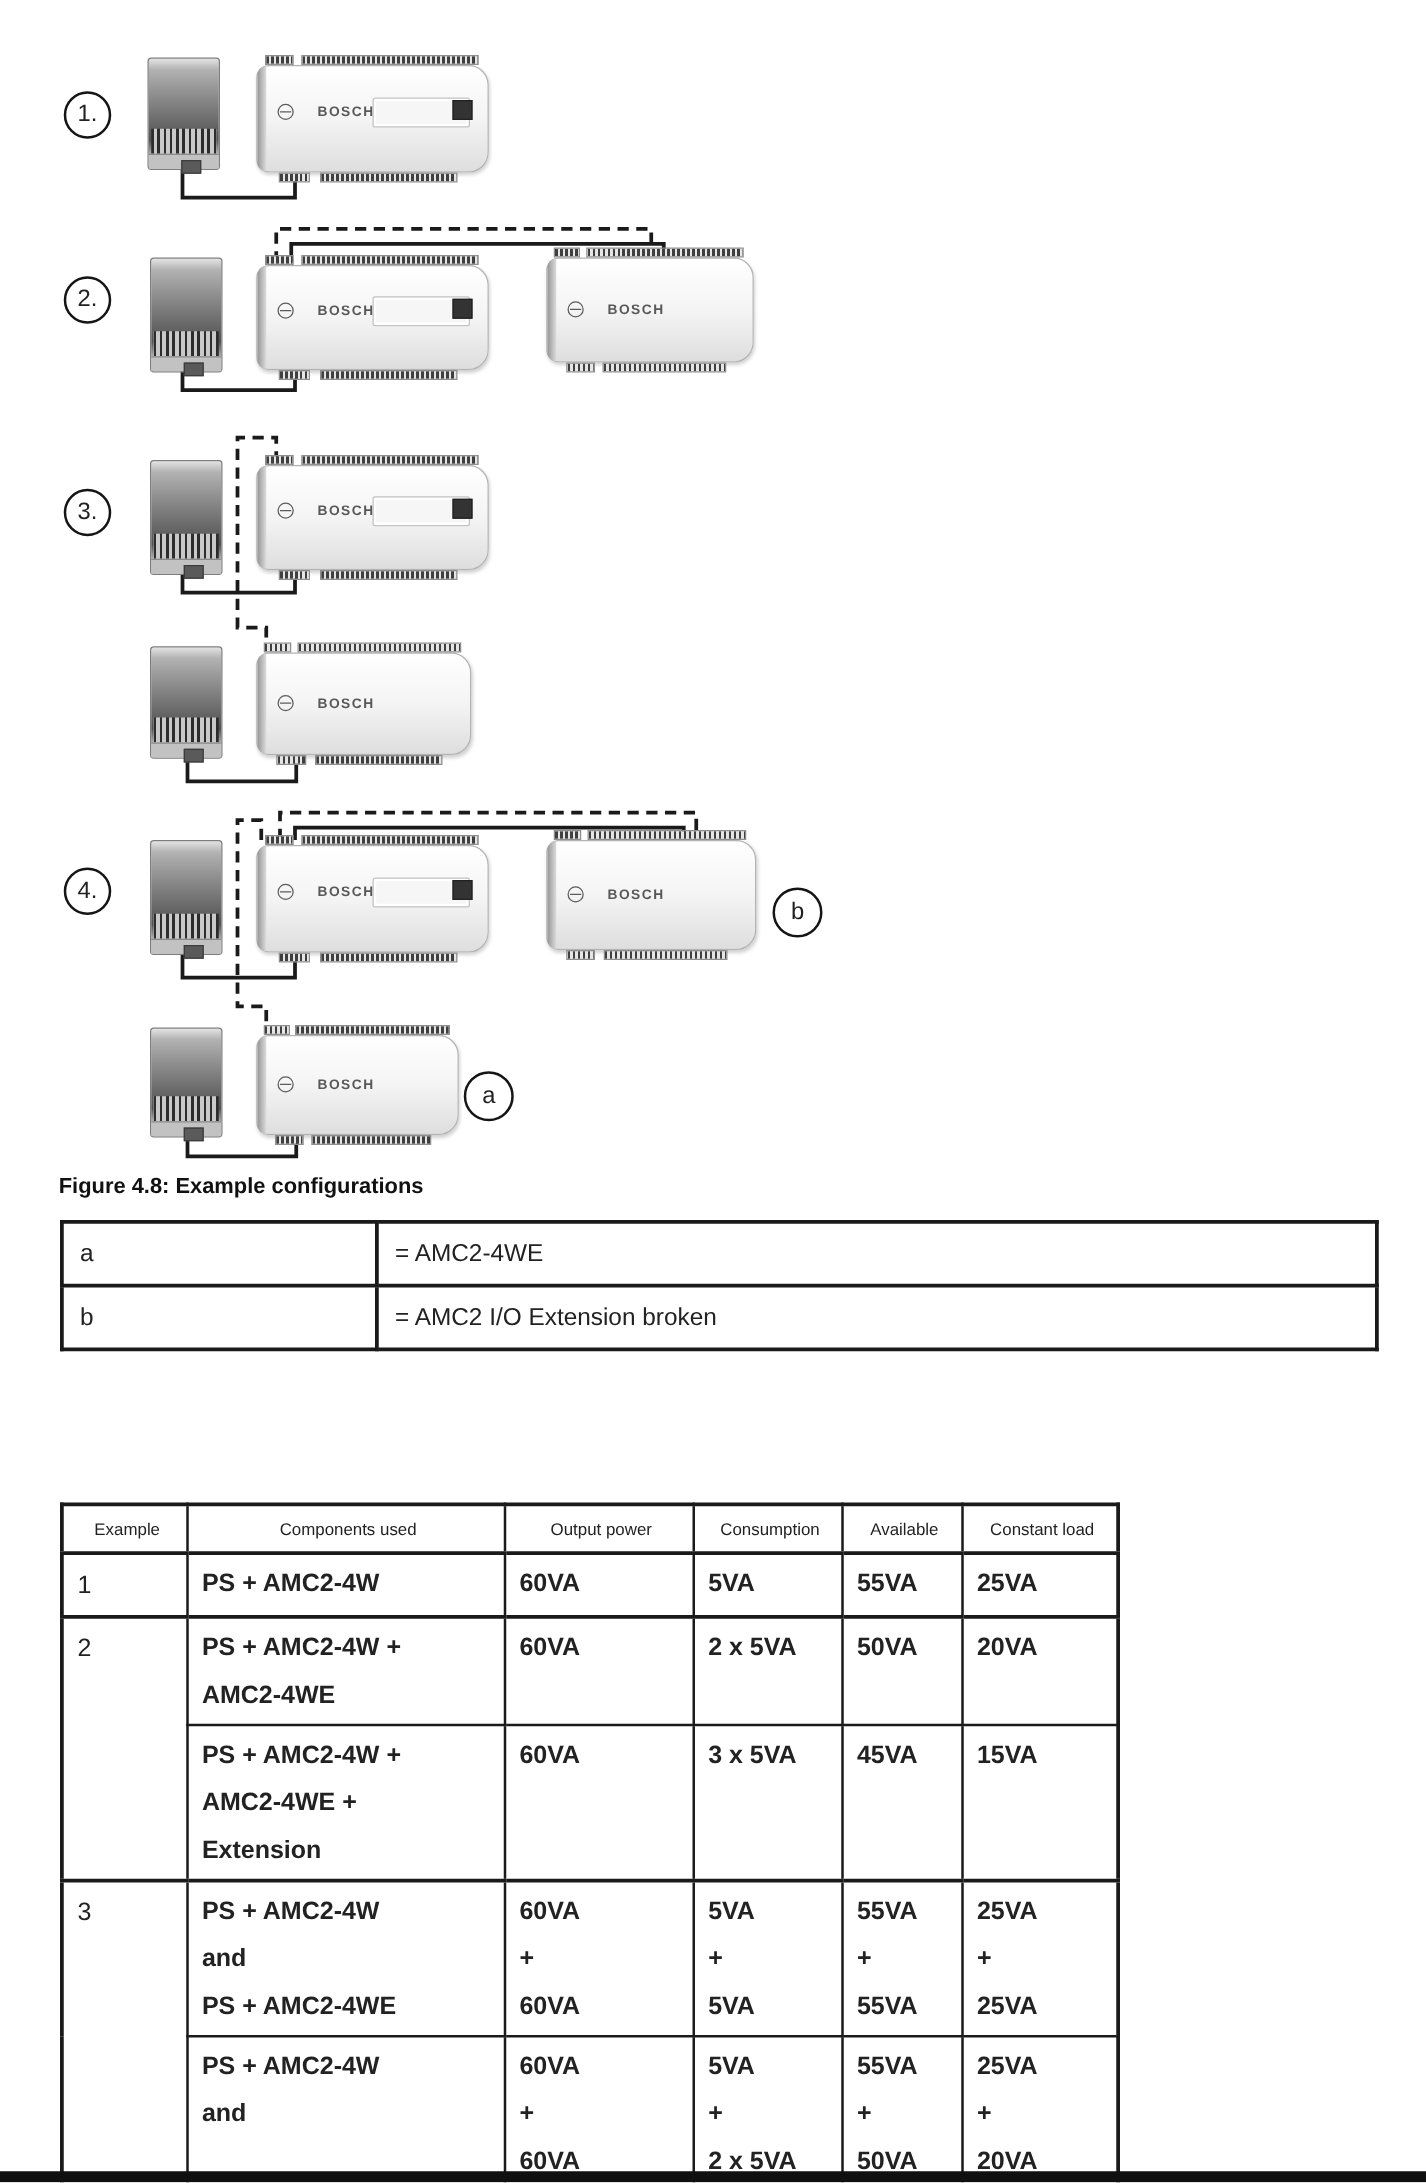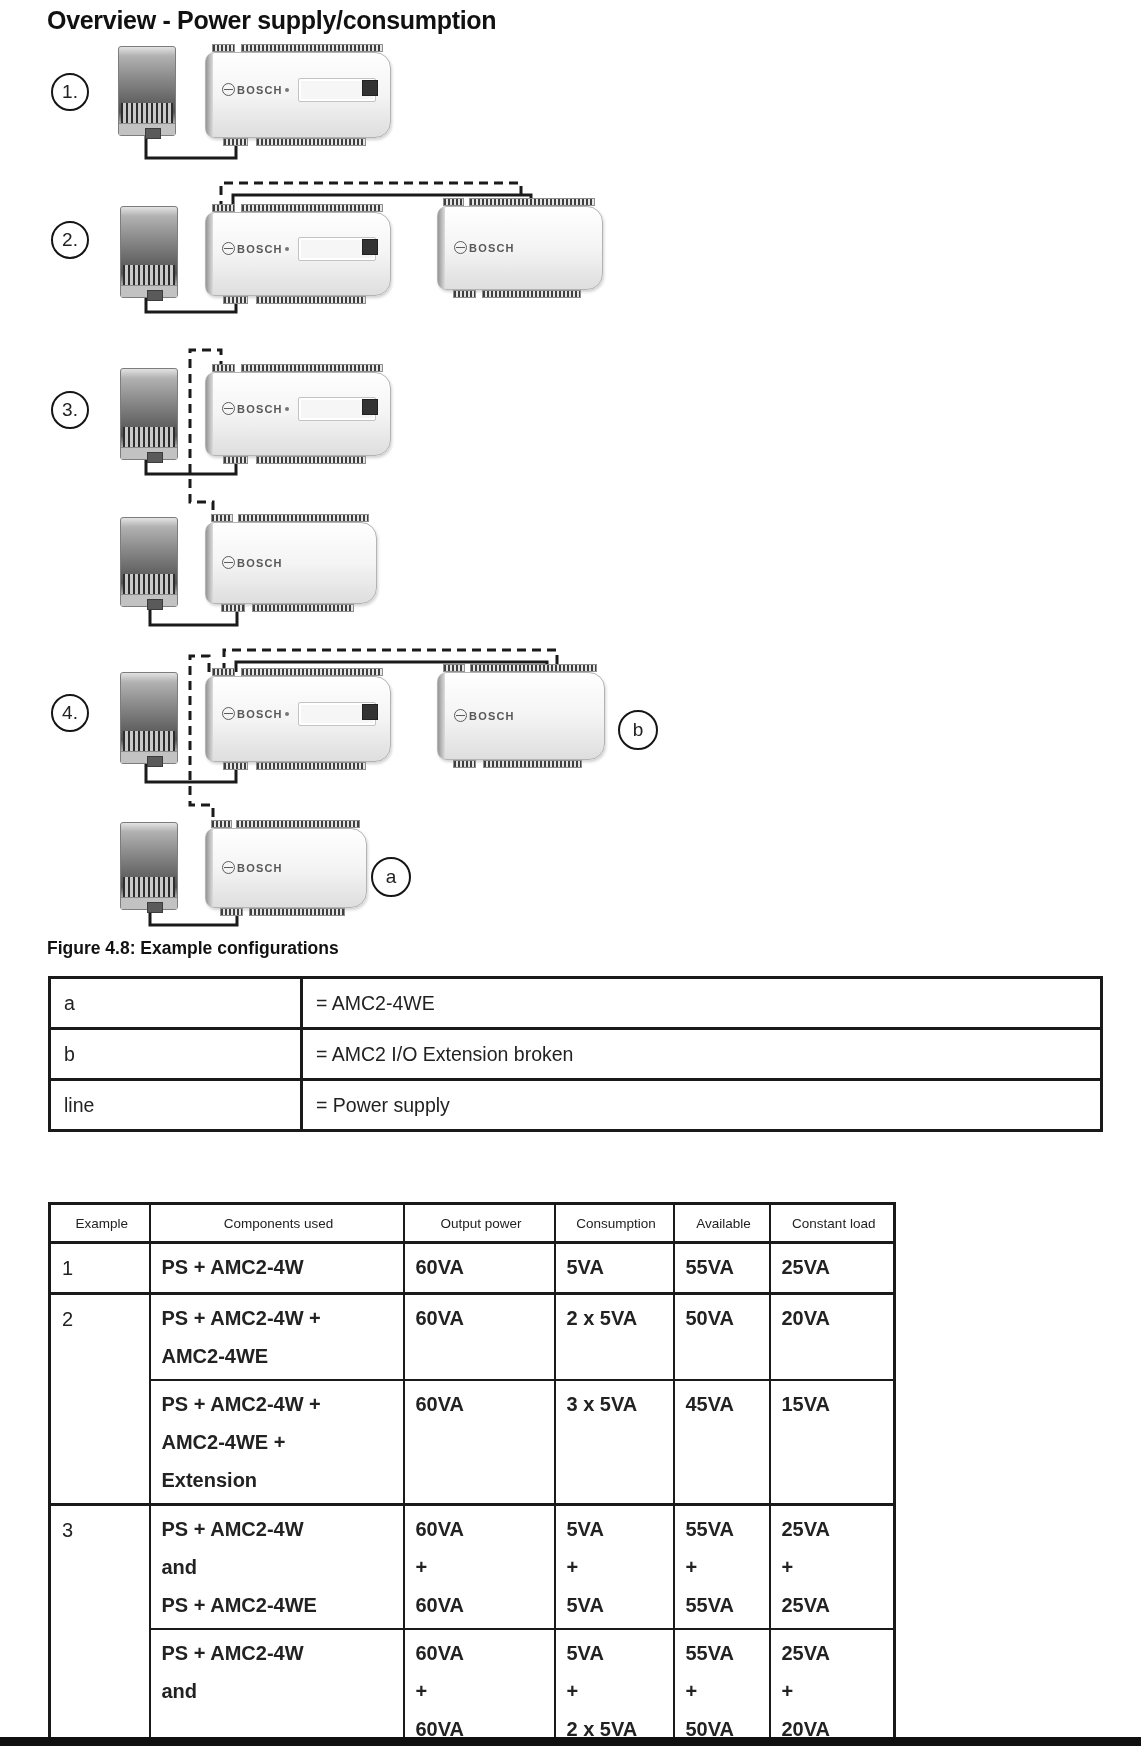--- a/index.html
+++ b/index.html
@@ -54,21 +54,21 @@
   }
   .strip{
     position:absolute;height:8px;box-sizing:border-box;border:1px solid #8f8f8f;
     background:repeating-linear-gradient(90deg,#3f3f3f 0 2px,#e6e6e6 2px 4px);
   }
   .strip.t1{top:-9px;left:3%;width:13%;}
   .strip.t2{top:-9px;left:19%;width:77%;}
   .strip.b1{bottom:-9px;left:9%;width:14%;}
   .strip.b2{bottom:-9px;left:27%;width:60%;}
   .logo{
-    position:absolute;display:flex;align-items:center;gap:2px;
+    position:absolute;display:flex;align-items:center;gap:19px;
   }
   .logo .ring{
     width:13px;height:13px;border:1.6px solid #5c5c5c;border-radius:50%;
     position:relative;box-sizing:border-box;
   }
   .logo .ring::after{
     content:"";position:absolute;left:1px;right:1px;top:50%;height:1.6px;
     margin-top:-0.8px;background:#5c5c5c;
   }
   .logo .txt{font-size:11px;font-weight:bold;color:#585858;letter-spacing:1.2px;}
@@ -117,21 +117,20 @@
   
   .bottom-rule{left:0;top:1737px;width:1141px;height:9px;background:#101010;}
 
   svg.lines{left:0;top:0;}
 </style>
 </head>
 <body>
 
 <div class="page">
 
-  <div class="abs title">Overview - Power supply/consumption</div>
 
   <div class="abs" style="left:0;top:0;width:1141px;height:936px;">
 
     <svg class="abs lines" width="1141" height="936" viewBox="0 0 1141 936">
 
       <polyline points="146,132 146,158 236,158 236,140" fill="none" stroke="#1a1a1a" stroke-width="3"></polyline>
 
       <polyline points="221,210 221,183 521,183 521,204" fill="none" stroke="#1a1a1a" stroke-width="3" stroke-dasharray="9 6"></polyline>
       <polyline points="233,210 233,195 531,195 531,204" fill="none" stroke="#1a1a1a" stroke-width="3"></polyline>
       <polyline points="146,296 146,312 236,312 236,298" fill="none" stroke="#1a1a1a" stroke-width="3"></polyline>
@@ -303,24 +302,20 @@
         <col style="width:800px;">
       </colgroup>
     <tbody>
       <tr>
         <td>a</td>
         <td>= AMC2-4WE</td>
       </tr>
       <tr>
         <td>b</td>
         <td>= AMC2 I/O Extension broken</td>
-      </tr>
-      <tr>
-        <td>line</td>
-        <td>= Power supply</td>
       </tr>
     </tbody>
   </table>
 
   <table class="abs ptable">
     <colgroup>
       <col style="width:100px;">
         <col style="width:254px;">
         <col style="width:151px;">
       <col style="width:119px;">

